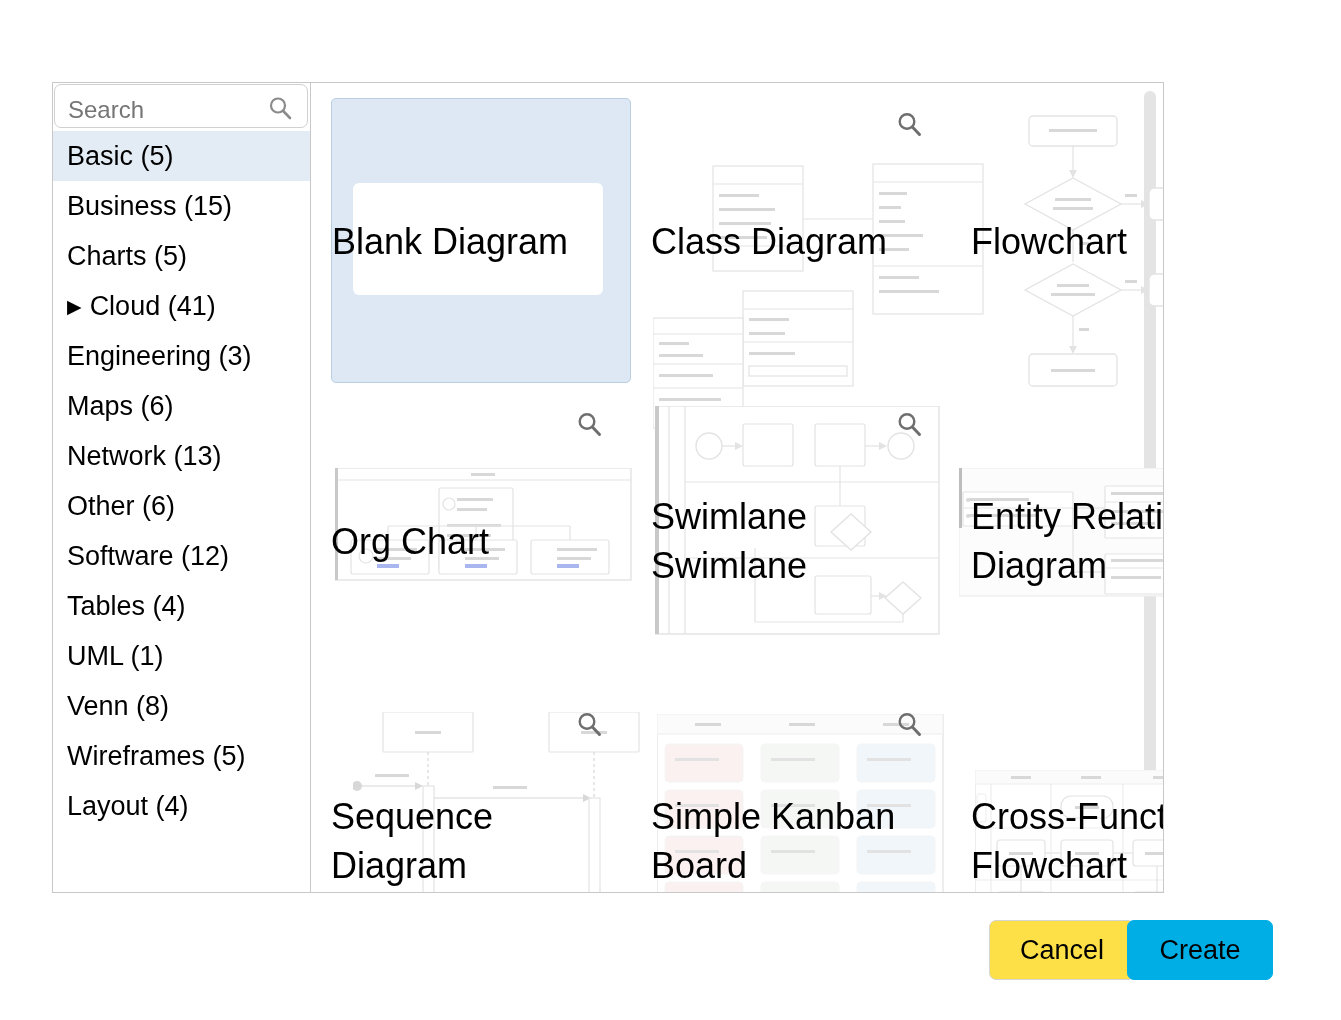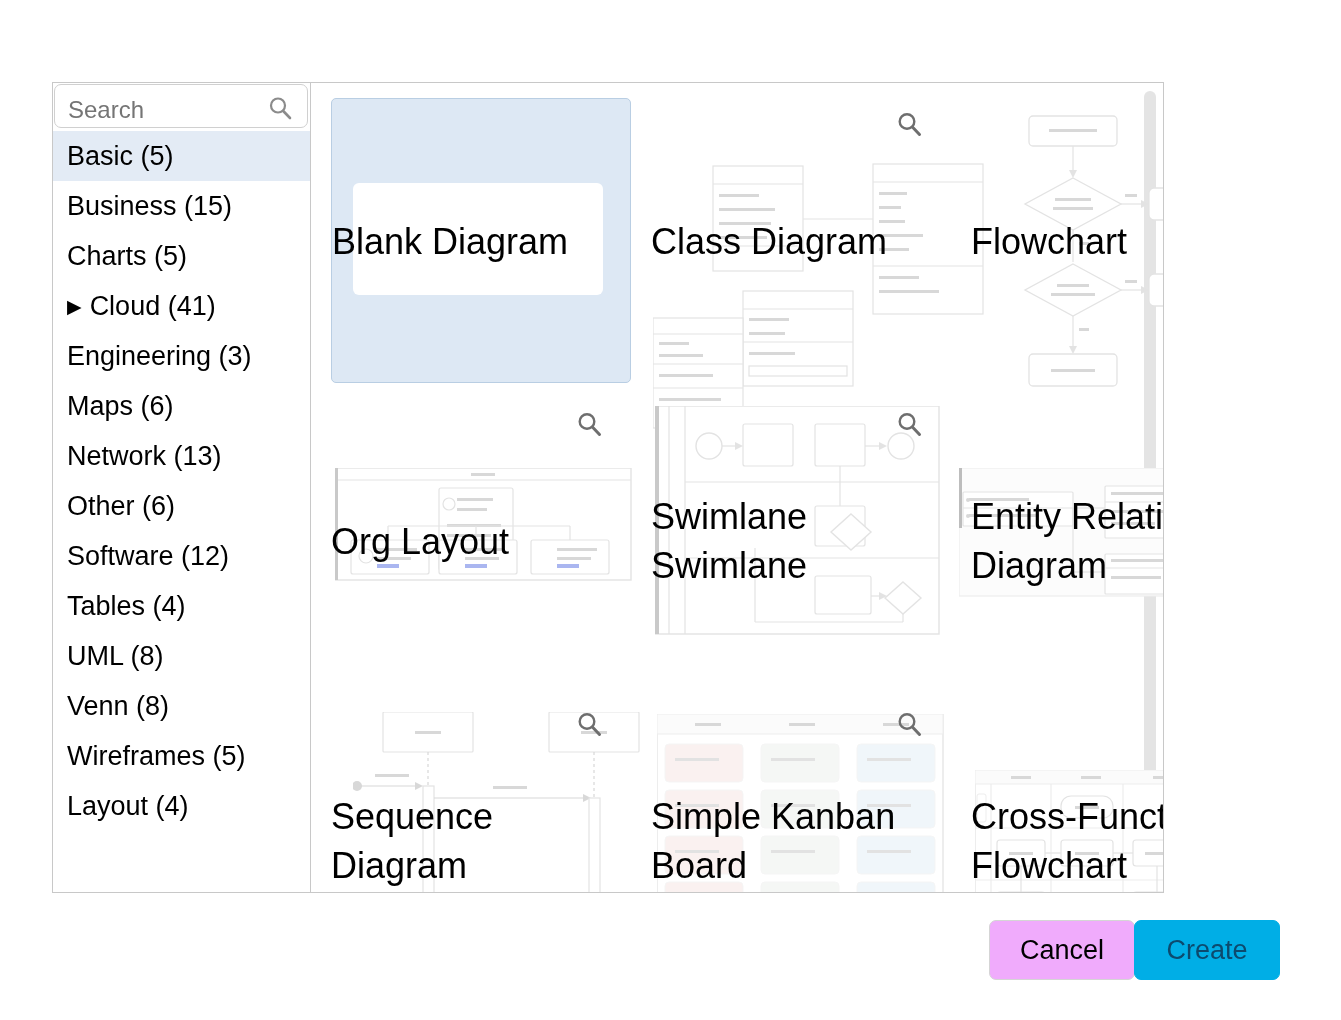--- a/index.html
+++ b/index.html
@@ -97,24 +97,24 @@
   
   .footer{
     position:absolute;left:52px;top:920px;width:1236px;height:66px;
   }
   .btn{
     position:absolute;top:0;height:60px;border-radius:7px;box-sizing:border-box;
     font-size:27px;line-height:58px;text-align:center;cursor:pointer;
     font-family:"Liberation Sans", sans-serif;
   }
   .btn-cancel{
-    right:153px;width:146px;background:#f0abfc;border:1px solid #d5d5d5;color:#000000;
+    right:153px;width:146px;background:#fde047;border:1px solid #d5d5d5;color:#000000;
   }
   .btn-create{
-    right:8px;width:146px;background:#00AEE6;border:1px solid #00AEE6;color:#0c4a6e;
+    right:15px;width:146px;background:#00AEE6;border:1px solid #00AEE6;color:#000000;
   }
 </style>
 </head>
 <body>
 
 <div id="root">
 
   <div class="dialog">
 
     <div class="sidebar">
@@ -135,21 +135,21 @@
           <div class="cat-item selected"><span>Basic (5)</span></div>
           <div class="cat-item"><span>Business (15)</span></div>
           <div class="cat-item"><span>Charts (5)</span></div>
           <div class="cat-item"><span class="cat-arrow">▶</span><span>Cloud (41)</span></div>
           <div class="cat-item"><span>Engineering (3)</span></div>
           <div class="cat-item"><span>Maps (6)</span></div>
           <div class="cat-item"><span>Network (13)</span></div>
           <div class="cat-item"><span>Other (6)</span></div>
           <div class="cat-item"><span>Software (12)</span></div>
           <div class="cat-item"><span>Tables (4)</span></div>
-          <div class="cat-item"><span>UML (8)</span></div>
+          <div class="cat-item"><span>UML (1)</span></div>
           <div class="cat-item"><span>Venn (8)</span></div>
           <div class="cat-item"><span>Wireframes (5)</span></div>
           <div class="cat-item"><span>Layout (4)</span></div>
         </div>
     </div>
 
     <div class="grid-area">
       <div class="grid" id="template-grid">
           <div class="tile selected">
             <div class="blank-card"></div>
@@ -268,21 +268,21 @@
                 <line x1="53" y1="72" x2="53" y2="58" stroke="#e3e3e3" stroke-width="1.2"></line>
                 <line x1="53" y1="58" x2="235" y2="58" stroke="#e3e3e3" stroke-width="1.2"></line>
                 <line x1="235" y1="58" x2="235" y2="72" stroke="#e3e3e3" stroke-width="1.2"></line>
                 <line x1="141" y1="58" x2="141" y2="72" stroke="#e3e3e3" stroke-width="1.2"></line>
               </svg>
             </div>
             <span class="zoom-icon"><svg viewBox="0 0 28 28" width="28" height="28" fill="none" stroke="currentColor" stroke-width="2.4">
                 <circle cx="12" cy="11.5" r="7.3"></circle>
                 <line x1="17.4" y1="17" x2="24.5" y2="24.5" stroke-linecap="round" stroke-width="3"></line>
               </svg></span>
-            <div class="tile-label">Org Layout</div>
+            <div class="tile-label">Org Chart</div>
           </div>
           <div class="tile">
             <div class="thumb">
               <svg width="290" height="232" viewBox="0 0 290 232" style="position:absolute;left:4px;top:8px">
                 <rect x="0" y="0" width="284" height="228" fill="#fff" stroke="#e3e3e3" stroke-width="1.4"></rect>
                 <rect x="0" y="0" width="4" height="228" fill="#c9c9c9"></rect>
                 <line x1="14" y1="0" x2="14" y2="228" stroke="#e3e3e3" stroke-width="1.2"></line>
                 <line x1="30" y1="0" x2="30" y2="228" stroke="#e3e3e3" stroke-width="1.2"></line>
                 <line x1="30" y1="76" x2="284" y2="76" stroke="#e3e3e3" stroke-width="1.2"></line>
                 <line x1="30" y1="152" x2="284" y2="152" stroke="#e3e3e3" stroke-width="1.2"></line>

